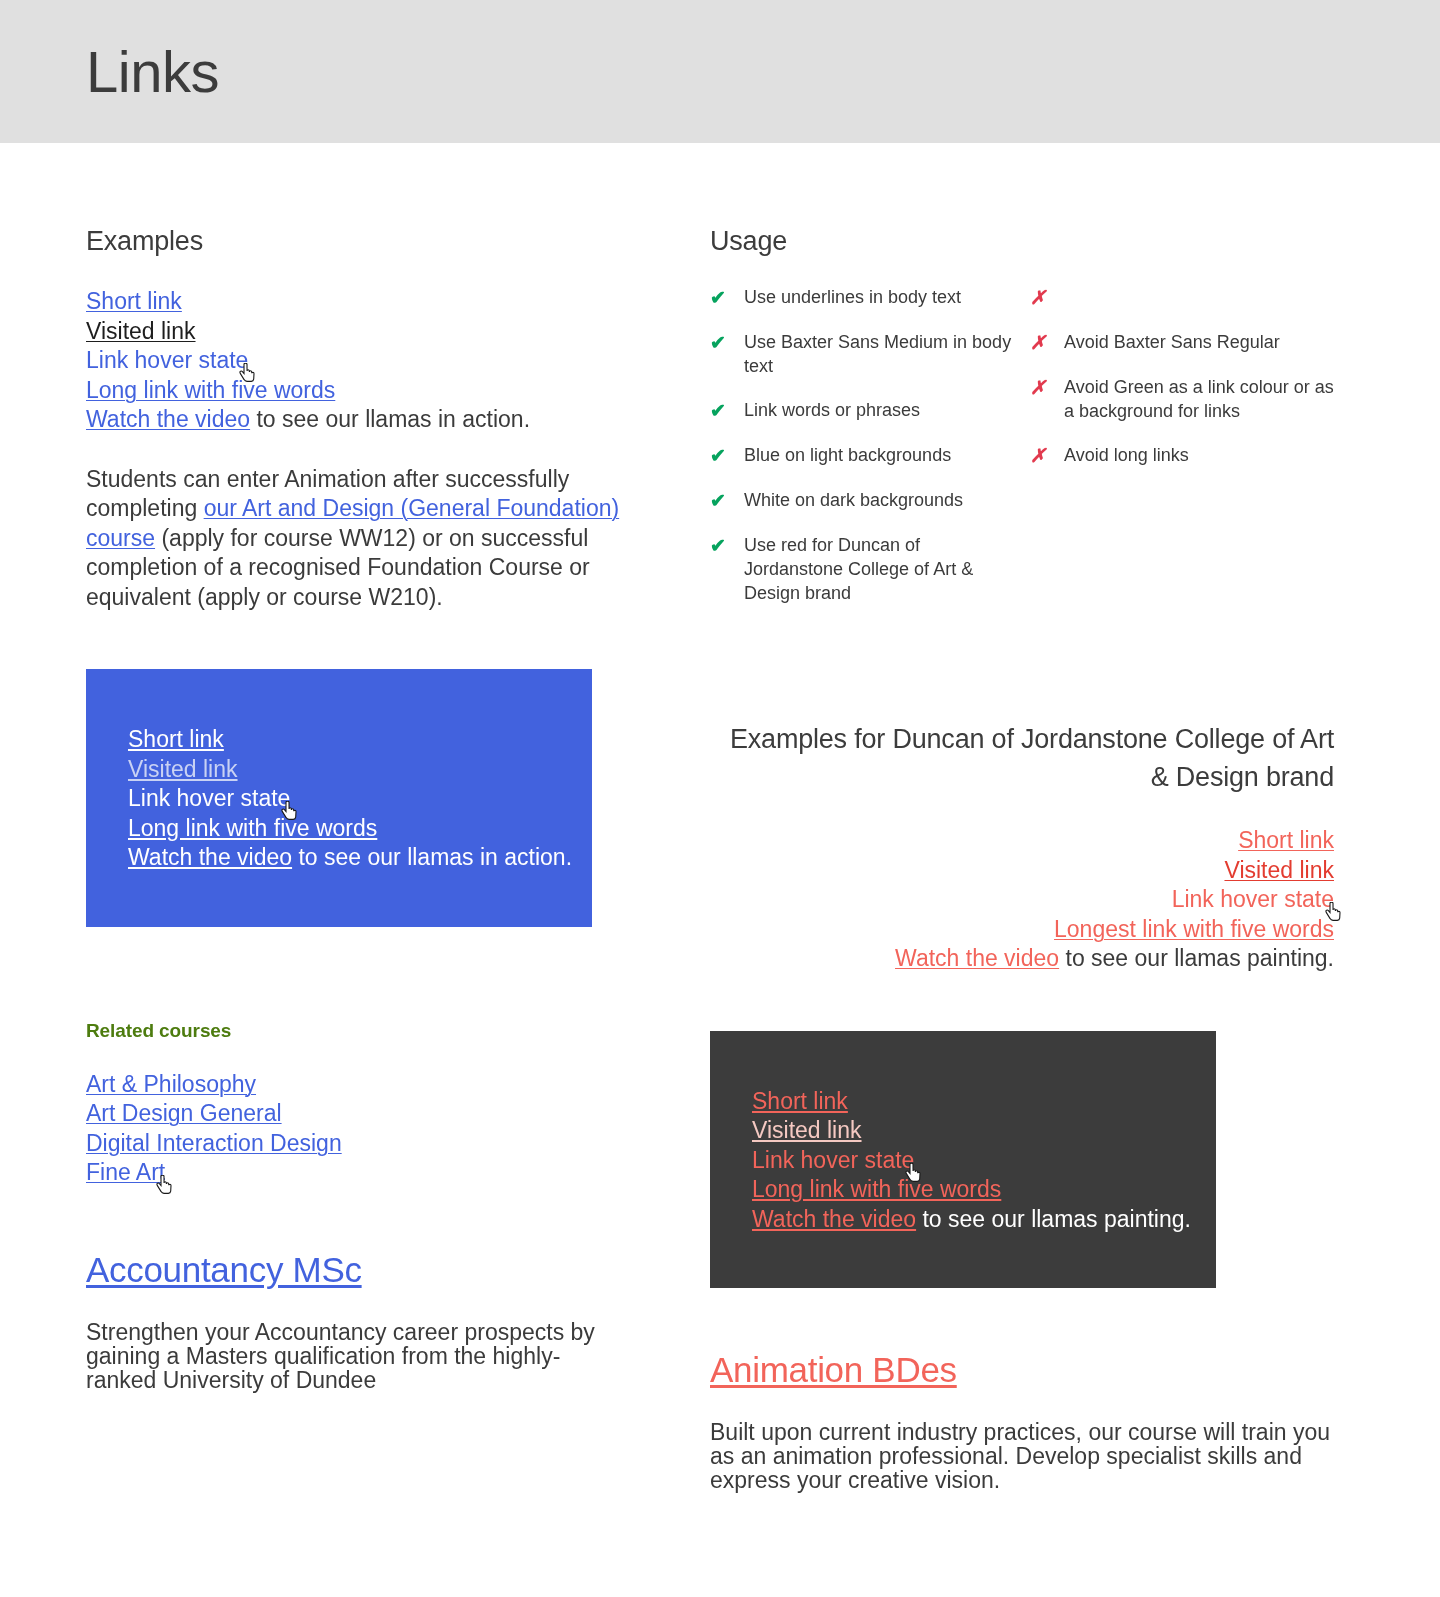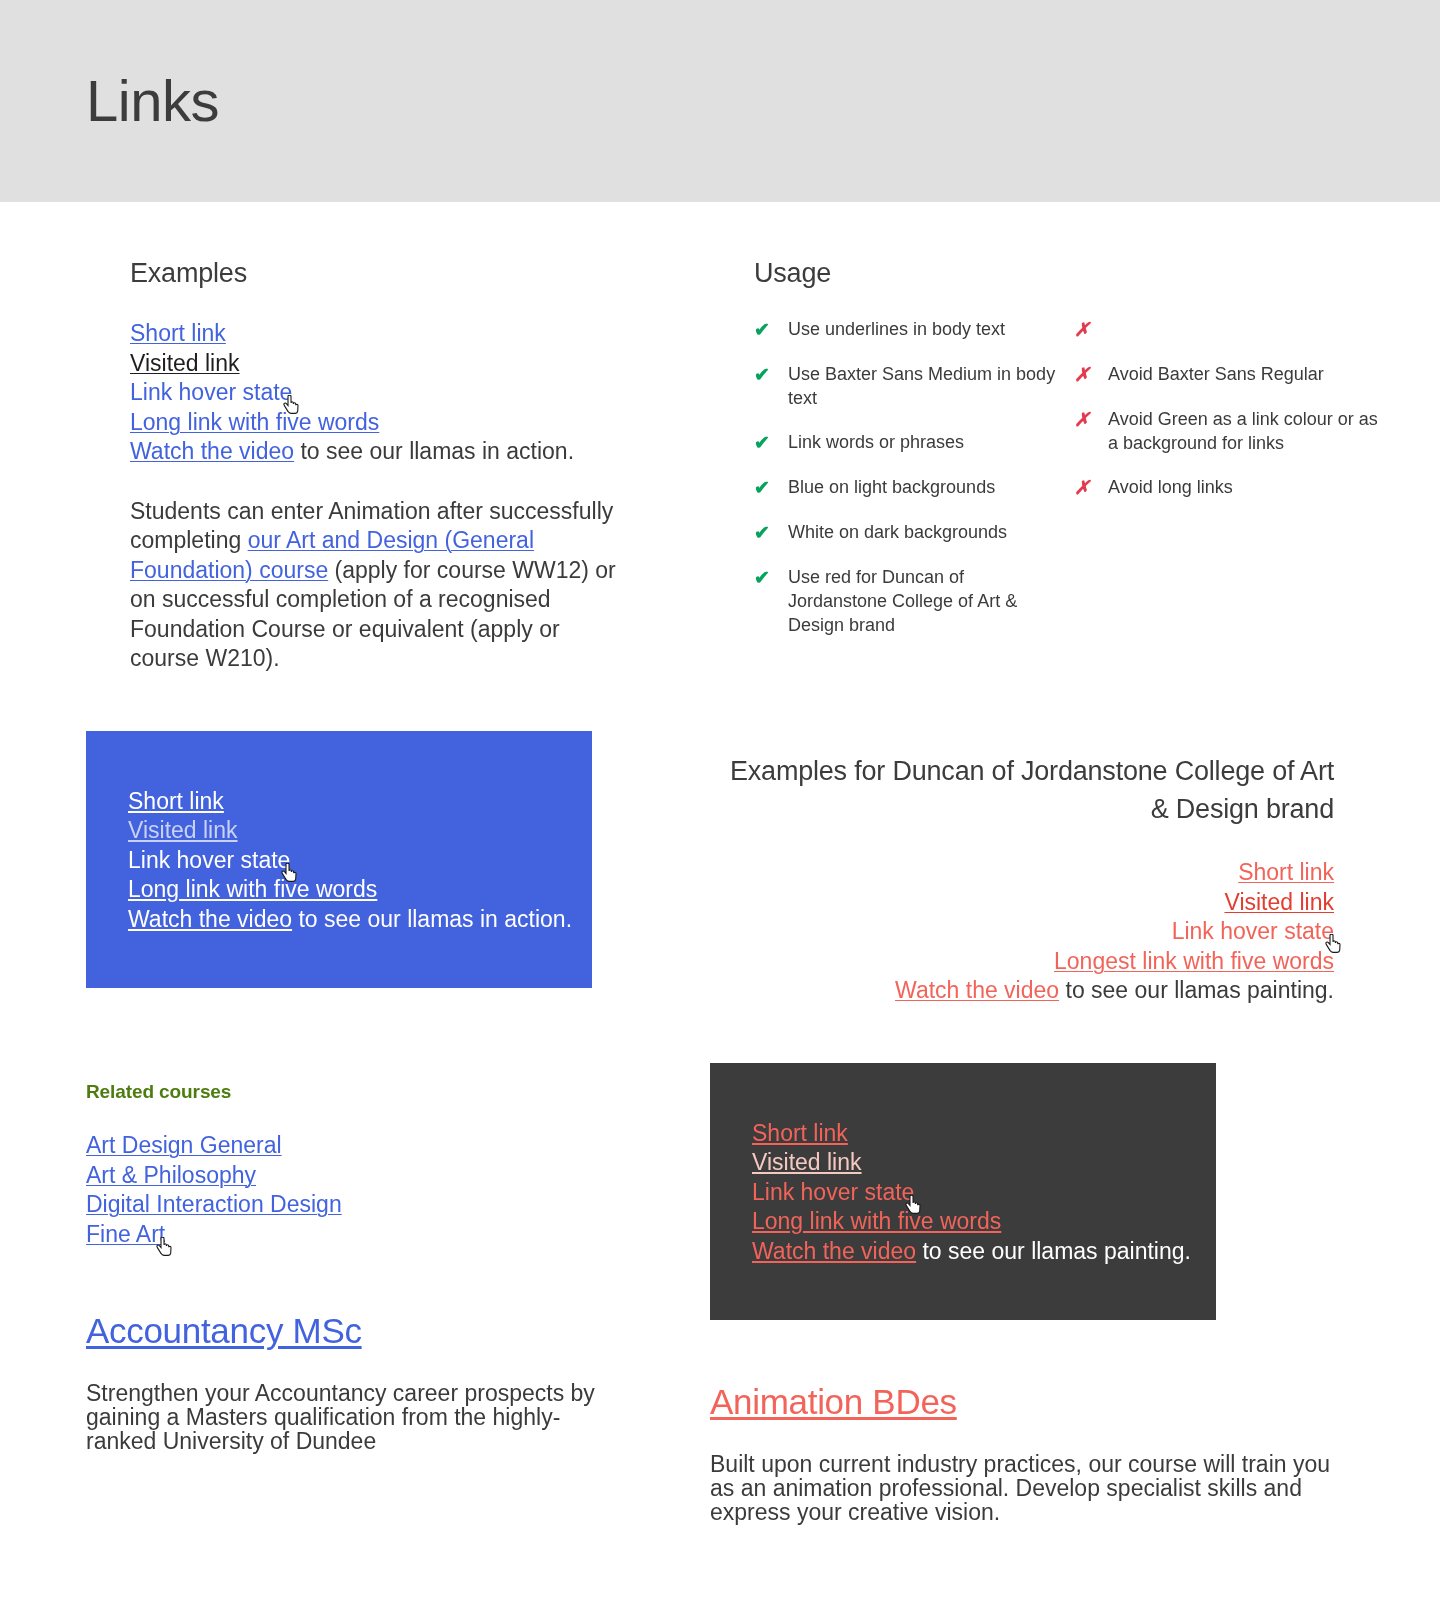--- a/index.html
+++ b/index.html
@@ -10,21 +10,21 @@
     min-height: 1597px;
     background: #ffffff;
     font-family: "Liberation Sans", sans-serif;
     color: #3b3b3b;
     -webkit-font-smoothing: antialiased;
   }
 
   
   .page-header {
     width: 1440px;
-    height: 202px;
+    height: 143px;
     background: #e0e0e0;
     display: flex;
     align-items: center;
   }
   .page-title {
     margin: 0;
     padding-left: 86px;
     font-size: 58px;
     font-weight: 400;
     letter-spacing: -0.5px;
@@ -41,21 +41,21 @@
   .col-left  { width: 538px; flex: 0 0 538px; }
   .col-right { width: 624px; flex: 0 0 624px; margin-left: 86px; }
 
   h2.section-title {
     margin: 0;
     font-size: 27px;
     font-weight: 500;
     color: #3c3c3c;
     letter-spacing: -0.2px;
   }
-  .sec-examples, .sec-usage { padding-top: 56px; margin-left: 44px; }
+  .sec-examples, .sec-usage { padding-top: 83px; }
 
   
   .link-list { margin: 30px 0 0 0; }
   .link-row {
     font-size: 23px;
     line-height: 29.5px;
     color: #3b3b3b;
     white-space: nowrap;
   }
   a.lnk {
@@ -230,24 +230,24 @@
         <div class="link-row">
           <a class="lnk on-blue">Watch the video</a><span> to see our llamas in action.</span>
         </div>
       </div>
     </section>
 
     <section>
       <h3 class="sub-head">Related courses</h3>
       <div class="link-list course-links">
         <div class="link-row">
+          <a class="lnk">Art &amp; Philosophy</a>
+        </div>
+        <div class="link-row">
           <a class="lnk">Art Design General</a>
-        </div>
-        <div class="link-row">
-          <a class="lnk">Art &amp; Philosophy</a>
         </div>
         <div class="link-row">
           <a class="lnk">Digital Interaction Design</a>
         </div>
         <div class="link-row">
           <a class="lnk">Fine Art</a><span class="cursor-hand"><svg width="17" height="20" viewBox="0 0 17 20">
                 <path d="M5 1.2 L5 10.5 L3.4 8.6 Q2.2 7.4 1.3 8.4 Q0.5 9.3 1.4 10.6 L5.1 16.6 Q6 18.2 8 18.4 L12.3 18.4 Q14.4 18.2 14.7 16.2 L15 10.6 Q15 9.3 13.9 9.2 Q12.9 9.2 12.8 10.3 L12.7 8.9 Q12.6 7.7 11.5 7.7 Q10.4 7.7 10.4 8.9 L10.3 7.9 Q10.2 6.7 9.1 6.7 Q8.1 6.7 8.05 7.9 L8 1.2 Q7.9 0.1 6.5 0.1 Q5.1 0.1 5 1.2 Z" fill="#ffffff" stroke="#1a1a1a" stroke-width="1.1"></path>
               </svg></span>
         </div>
       </div>

